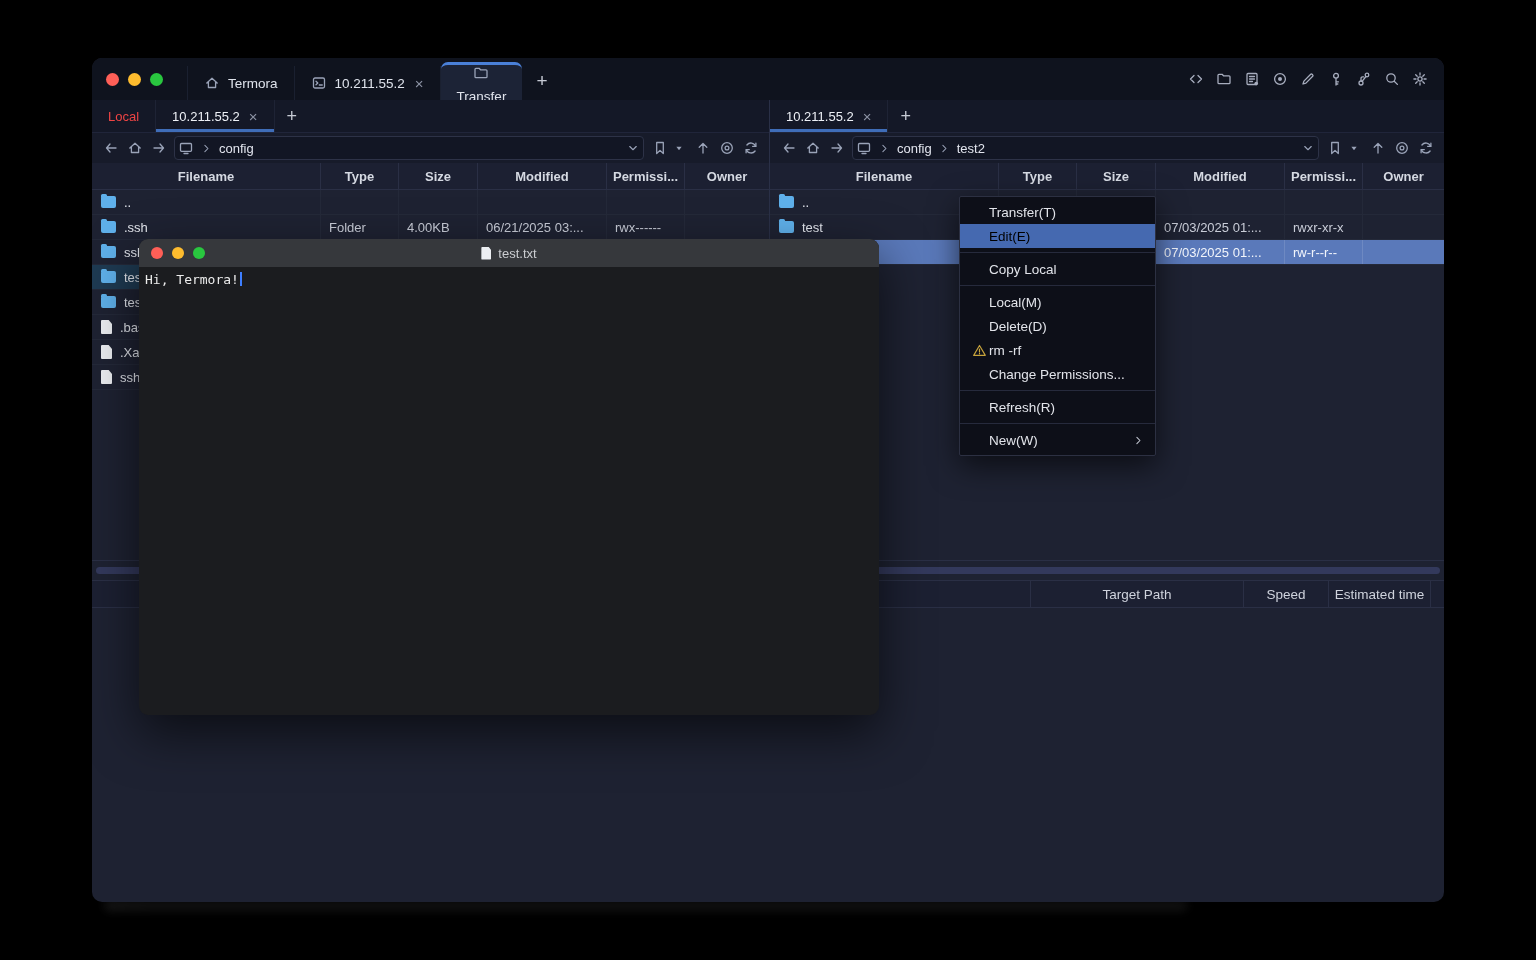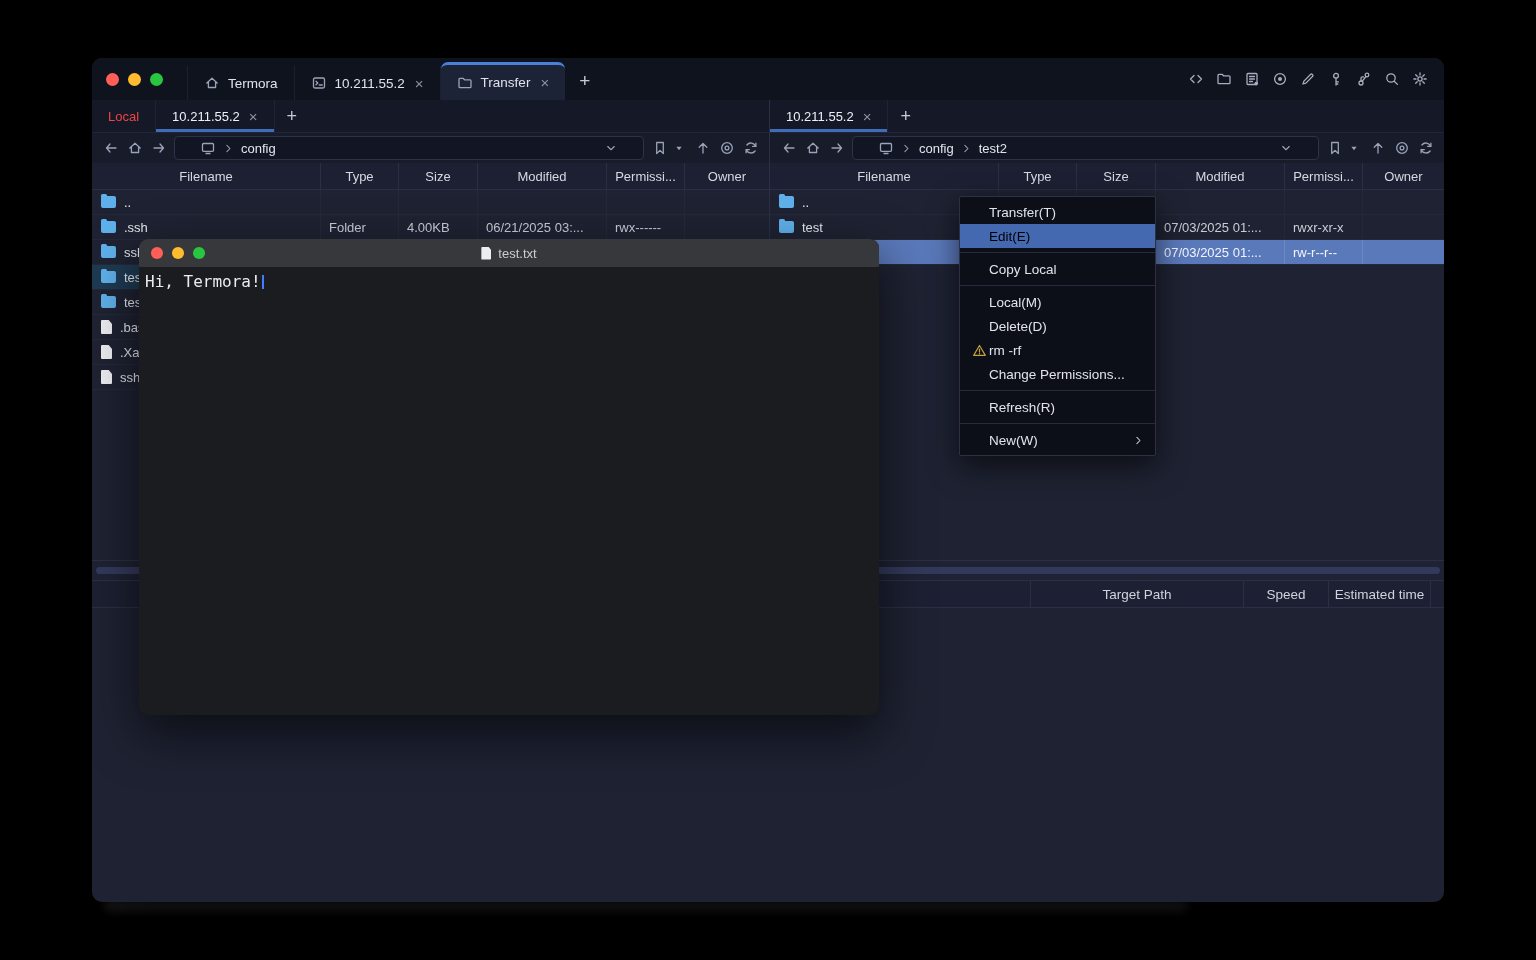--- a/index.html
+++ b/index.html
@@ -18,47 +18,47 @@
   .icon svg{display:block;}
 
   
   .titlebar{position:absolute;left:0;top:0;right:0;height:42px;background:var(--titlebar);display:flex;align-items:center;}
   .lights{display:flex;gap:9px;margin-left:14px;flex:none;}
   .light{width:13px;height:13px;border-radius:50%;}
   .light.close{background:#ff5f57}.light.min{background:#febc2e}.light.max{background:#29c73f}
   .tt-tabs{display:flex;align-items:flex-end;height:100%;margin-left:24px;}
   .tt-tab{height:34px;margin-bottom:0;display:flex;align-items:center;gap:8px;padding:0 16px;font-size:13.5px;color:#dfe3ec;border-right:1px solid #1a2030;cursor:default;}
   .tt-tab:first-child{border-left:1px solid #1a2030;}
-  .tt-tab.active{height:38px;background:#1c2336;border-top:3px solid var(--accent);border-radius:7px 7px 0 0;border-right:none;}
+  .tt-tab.active{height:38px;background:#1c2336;border-top:3px solid var(--accent);border-radius:7px 7px 0 0;border-right:none;flex-direction:column;}
   .tt-close{color:#8d93a5;font-size:15px;line-height:1;margin-left:2px;}
   .tt-plus{color:#c6cad4;font-size:19px;margin-left:14px;margin-bottom:8px;align-self:flex-end;}
   .tt-actions{margin-left:auto;margin-right:16px;display:flex;gap:11px;align-items:center;}
   .tt-actions .icon{width:17px;height:17px;color:#a7adbe;}
 
   
   .panels{position:absolute;left:0;top:42px;right:0;height:461px;display:flex;border-bottom:1px solid var(--border);}
   .panel{display:flex;flex-direction:column;min-width:0;}
   .panel.left{width:678px;border-right:1px solid #2a3047;flex:none;}
   .panel.right{flex:1;}
   .ptab-row{height:33px;background:var(--panelbar);display:flex;align-items:stretch;border-bottom:1px solid #20253a;flex:none;}
   .ptab{display:flex;align-items:center;gap:7px;padding:0 16px;font-size:13px;color:#ef4444;border-right:1px solid #1e2335;position:relative;}
   .ptab.active{color:#eef1f7;}
   .ptab.active::after{content:"";position:absolute;left:0;right:0;bottom:0;height:3px;background:#3f6db8;}
   .ptab-plus{color:#c6cad4;font-size:18px;display:flex;align-items:center;padding:0 12px;}
   .ptoolbar{height:30px;display:flex;align-items:center;gap:7px;padding:0 10px;background:var(--toolbar);flex:none;}
   .ptoolbar .icon{width:17px;height:17px;}
-  .pathfield{flex:1;height:24px;background:var(--field);border:1px solid #2d3247;border-radius:4px;display:flex;align-items:center;padding:0 24px;gap:4px;min-width:0;}
+  .pathfield{flex:1;height:24px;background:var(--field);border:1px solid #2d3247;border-radius:4px;display:flex;align-items:center;padding:0 2px;gap:4px;min-width:0;}
   .pathfield .seg{font-size:13px;color:#e2e5ee;white-space:nowrap;}
   .pathfield .spacer{flex:1;}
   .bm-group{display:flex;align-items:center;gap:2px;}
 
   
   .ftable{flex:1;display:flex;flex-direction:column;font-size:13px;overflow:hidden;}
   .fhead{height:27px;display:flex;background:var(--header-bg);border-bottom:1px solid var(--border);color:#d5d9e2;flex:none;}
-  .fhead .col{display:flex;align-items:center;justify-content:center;border-right:1px solid var(--border);white-space:nowrap;overflow:hidden;}
+  .fhead .col{display:flex;align-items:center;justify-content:center;border-right:1px solid var(--border);white-space:nowrap;overflow:hidden;font-weight:bold;}
   .fhead .col:last-child{border-right:none;}
   .frow{height:25px;display:flex;border-bottom:1px solid var(--rowline);color:#c9cdd8;flex:none;}
   .frow .cell{display:flex;align-items:center;border-right:1px solid var(--rowline);padding:0 8px;white-space:nowrap;overflow:hidden;}
   .frow .cell:last-child{border-right:none;}
   .frow .cell.namecell{gap:8px;padding-left:9px;color:#e4e7ee;}
   .frow.sel-inactive{background:var(--sel-inactive);}
   .frow.sel-active{background:var(--sel-active);color:#f2f5fb;}
   .frow.sel-active .cell{color:#f2f5fb;border-right-color:rgba(255,255,255,.12);}
   .c0{flex:0 0 229px}.c1{flex:0 0 78px}.c2{flex:0 0 79px}.c3{flex:0 0 129px}.c4{flex:0 0 78px}.c5{flex:1;min-width:0}
   .fi-folder{width:15px;height:12px;background:var(--folder);border-radius:1.5px 2px 2px 2px;position:relative;flex:none;}
@@ -73,21 +73,21 @@
   .tc0{flex:0 0 213px}.tc1{flex:0 0 85px}.tc2{flex:0 0 102px}
   .transfer-head .tend{flex:0 0 13px;}
 
   
   .editor{position:absolute;left:139px;top:239px;width:740px;height:476px;border-radius:9px;overflow:hidden;box-shadow:0 18px 50px rgba(0,0,0,.6);z-index:20;background:var(--editor-bg);}
   .ed-bar{height:28px;background:var(--editor-bar);display:flex;align-items:center;position:relative;}
   .ed-lights{display:flex;gap:9px;margin-left:12px;}
   .ed-lights .light{width:12px;height:12px;}
   .ed-title{position:absolute;left:0;right:0;top:0;bottom:0;display:flex;align-items:center;justify-content:center;gap:7px;font-size:13px;color:#cbcdd1;pointer-events:none;}
   .ed-title .fi-file{width:10px;height:13px;}
-  .ed-body{padding:5px 6px;font-family:"DejaVu Sans Mono",monospace;font-size:16px;color:#ececec;}
+  .ed-body{padding:5px 6px;font-family:"DejaVu Sans Mono",monospace;font-size:13px;color:#ececec;}
   .caret{display:inline-block;width:2px;height:14px;background:#3e7eff;margin-left:1px;vertical-align:-2px;}
 
   
   .cmenu{position:absolute;left:959px;top:196px;width:197px;background:var(--menu-bg);border:1px solid #2c3042;border-radius:2px;padding:3px 0;z-index:30;box-shadow:0 10px 30px rgba(0,0,0,.6);}
   .mitem{height:24px;display:flex;align-items:center;font-size:13.5px;color:#e2e4ea;}
   .mitem .mslot{width:20px;margin-left:9px;display:flex;align-items:center;justify-content:center;flex:none;}
   .mitem.hl{background:var(--menu-hl);color:#000000;}
   .mitem .msub{margin-left:auto;margin-right:10px;color:#c6cad4;}
   .msep{height:1px;background:#262a3c;margin:4px 0;}
 </style>

